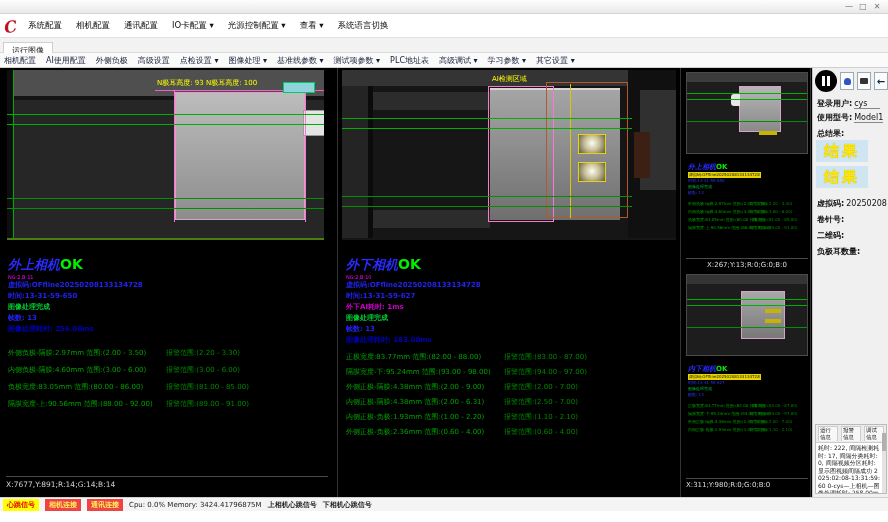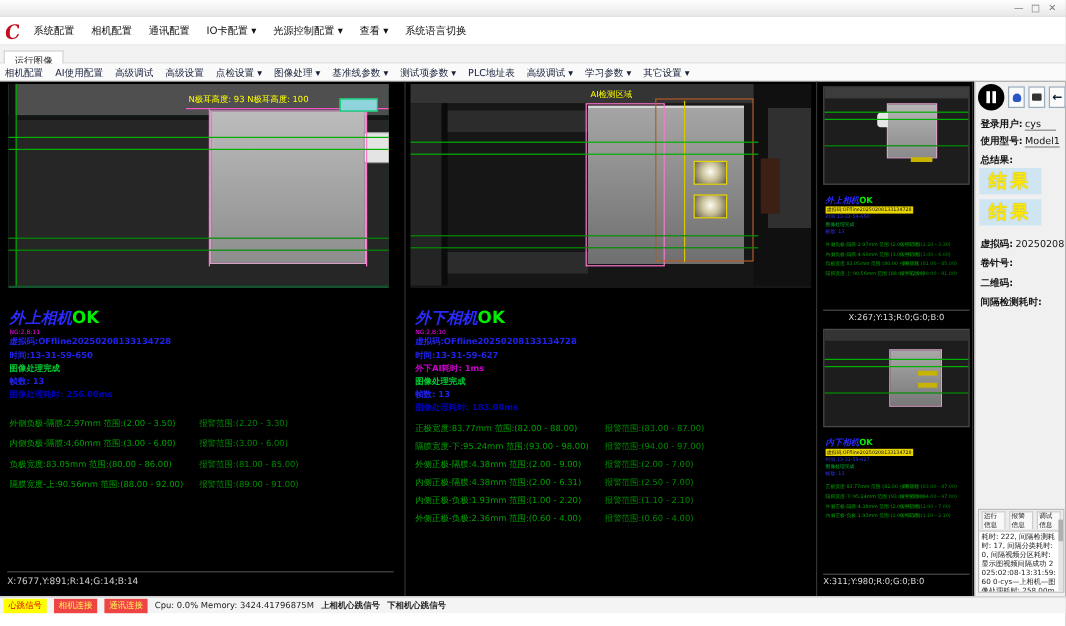--- a/index.html
+++ b/index.html
@@ -22,21 +22,21 @@
     background:#fff; border:1px solid #cfcfcf; border-bottom:none; color:#222; }
   .toolbar { position:absolute; left:0; top:53px; width:888px; height:15px;
     background:#fafafa; border-bottom:1px solid #cfcfcf; display:flex; align-items:center; }
   .tool-items { display:flex; gap:10px; font-size:8px; color:#17203a; margin-left:4px; }
   .tool-item { white-space:nowrap; cursor:default; }
   .main { position:absolute; left:0; top:68px; width:888px; height:429px; background:#000; }
   .campanel { position:absolute; top:0; height:429px; border-right:1px solid #333; }
   .cam-left { left:2px; width:336px; }
   .cam-mid  { left:340px; width:341px; }
   .thumbcol { left:683px; width:128px; }
-  .cam-img { position:absolute; overflow:hidden; background:#14532d; }
+  .cam-img { position:absolute; overflow:hidden; background:#4d7c0f; }
   .cam-left .cam-img { left:5px; top:2px; width:317px; height:170px; }
   .cam-mid  .cam-img { left:2px; top:2px; width:334px; height:170px; }
   .shape { position:absolute; }
   .ovl-label { position:absolute; font-size:7px; color:#ffff00; white-space:nowrap; }
   .cam-text { position:absolute; left:6px; font-size:7px; line-height:11px; white-space:nowrap; }
   .cam-left .cam-text, .cam-mid .cam-text { top:188px; }
   .cam-title { font:italic bold 13px "DejaVu Serif", serif; color:#2a2aff; }
   .cam-ok { font:bold 14px "DejaVu Sans", sans-serif; color:#00ee00; font-style:normal; }
   .ng-line { color:#ff00ff; font-size:5px; line-height:6px; }
   .t-blue { color:#2222ee; font-weight:bold; }
@@ -88,21 +88,21 @@
     font-size:5.5px; padding:1px 2px; }
   .info-tab { background:#f8f8f8; border:1px solid #ccc; border-bottom:none; padding:0 1px; }
   .info-body { font-size:6px; line-height:7.5px; padding:1px 6px 1px 2px; color:#222;
     white-space:normal; word-break:break-all; }
   .info-scroll { position:absolute; right:0; top:8px; width:4px; height:61px; background:#e4e4e4; }
   .info-scroll i { display:block; width:4px; height:18px; background:#b0b0b0; }
   
   .statusbar { position:absolute; left:0; top:497px; width:888px; height:14px;
     background:#f4f4f4; border-top:1px solid #d0d0d0; display:flex; align-items:center;
     gap:6px; font-size:7px; color:#222; padding:0 3px; }
-  .badge { padding:1px 4px; font-weight:normal; }
+  .badge { padding:1px 4px; font-weight:bold; }
   .badge-hb { background:#ffff00; color:#e00000; }
   .badge-red { background:#ef4444; color:#ffef5a; }
   .glow { border:1px solid #e8d400; background:radial-gradient(circle at 50% 45%, #fdfdf2 0%, #c9c09a 45%, #5a5748 100%); }
 </style>
 </head>
 <body>
 
 <div class="titlebar">
   <span class="wtitle">CYS-视觉检测系统</span>
   <span class="winbtn">—</span>
@@ -126,21 +126,21 @@
 
 <div class="tabrow">
   <span class="tab">运行图像</span>
 </div>
 
 <div class="toolbar">
   <div class="tool-items">
 
   <span class="tool-item">相机配置</span>
       <span class="tool-item">AI使用配置</span>
-      <span class="tool-item">高级调试</span>
+      <span class="tool-item">外侧负极</span>
       <span class="tool-item">高级设置</span>
       <span class="tool-item">点检设置 ▾</span>
       <span class="tool-item">图像处理 ▾</span>
       <span class="tool-item">基准线参数 ▾</span>
       <span class="tool-item">测试项参数 ▾</span>
       <span class="tool-item">PLC地址表</span>
       <span class="tool-item">高级调试 ▾</span>
       <span class="tool-item">学习参数 ▾</span>
       <span class="tool-item">其它设置 ▾</span>
     </div>
@@ -387,21 +387,21 @@
       <span class="sp-label">虚拟码:</span>
       <span>20250208</span>
     </div>
     <div class="sp-row" style="top:146px;">
       <span class="sp-label">卷针号:</span>
     </div>
     <div class="sp-row" style="top:162px;">
       <span class="sp-label">二维码:</span>
     </div>
     <div class="sp-row" style="top:178px;">
-      <span class="sp-label">间隔检测耗时:</span>
+      <span class="sp-label">负极耳数量:</span>
     </div>
     <div class="infobox">
       <div class="info-tabs">
 
       <span class="info-tab">运行信息</span>
           <span class="info-tab">报警信息</span>
           <span class="info-tab">调试信息</span>
         </div>
       <div class="info-body">耗时: 222, 间隔检测耗时: 17, 间隔分类耗时: 0, 间隔视频分区耗时: 显示图视频间隔成功 2025:02:08-13:31:59:60 0-cys—上相机—图像处理耗时: 258.00ms</div>
       <div class="info-scroll">

